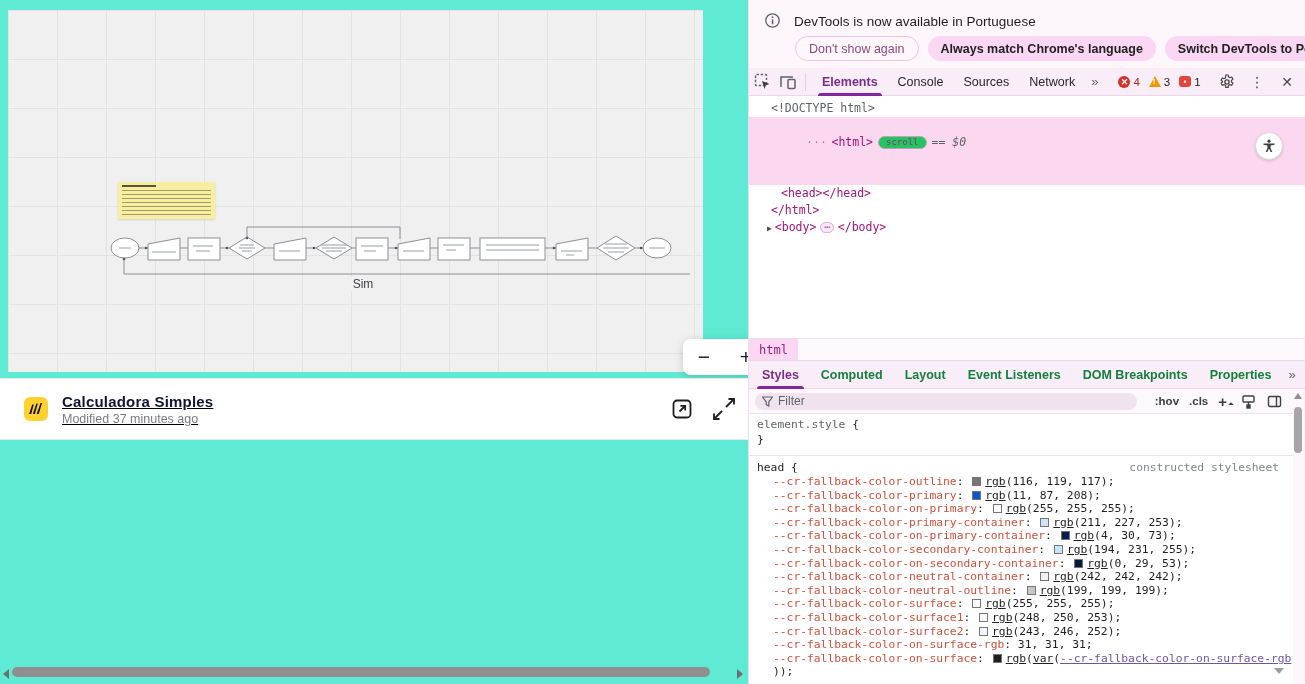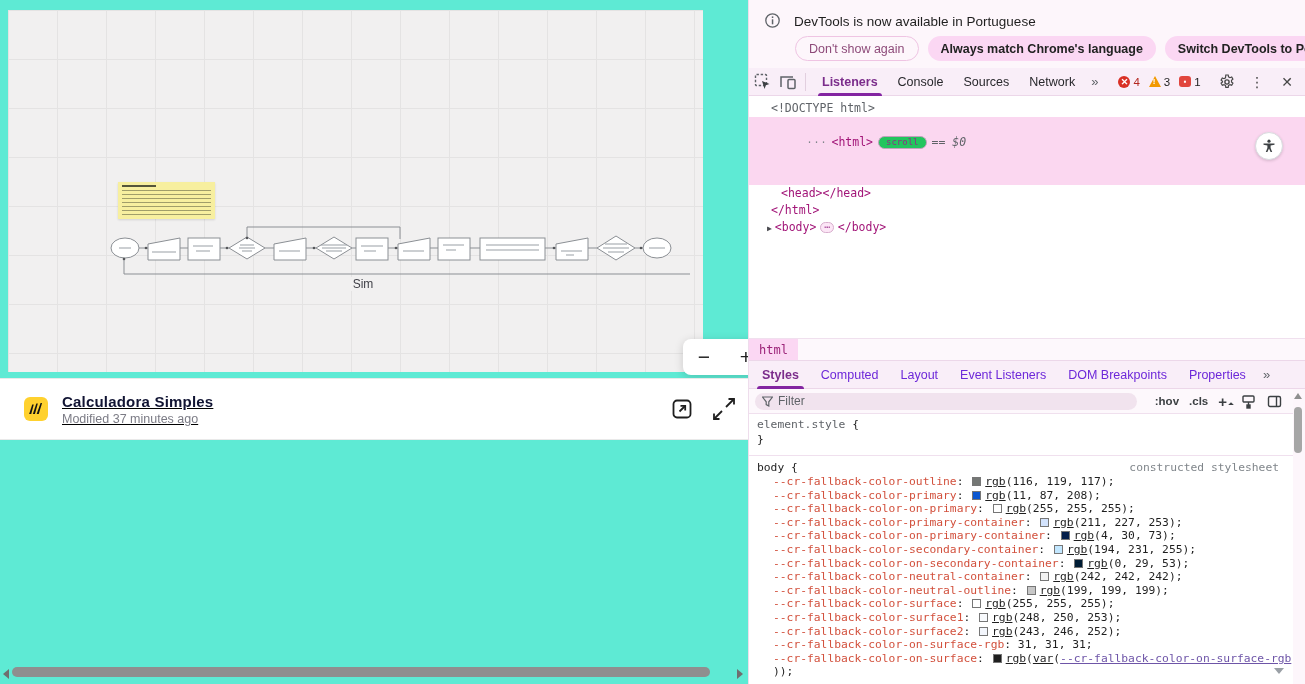--- a/index.html
+++ b/index.html
@@ -105,22 +105,22 @@
 
   .crumb-bar { left:0; top:338px; width:557px; height:22px; background:#fdf8fc;
     border-top:1px solid #f0e0ee; display:flex; }
   .crumb { height:22px; padding:0 10px; background:#fbd7f3; color:#9c2379; font-size:12px;
     line-height:22px; cursor:pointer; }
 
   .styles-tabs { left:0; top:360px; width:557px; height:29px; background:#f9eef8;
     border-top:1px solid #ecd7e9; border-bottom:1px solid #ecd7e9;
     display:flex; align-items:center; padding-left:2px; }
   .s-tab { height:28px; padding:0 11px; display:flex; align-items:center; font-size:12.5px;
-    color:#6d28d9; cursor:pointer; position:relative; background:none; border:none;
-    font-family:"Liberation Sans",sans-serif; }
+    color:#15803d; cursor:pointer; position:relative; background:none; border:none;
+    font-family:"Liberation Sans",sans-serif;font-weight:bold; }
   .s-tab.active { color:#7b2d8b; font-weight:bold; }
   .s-tab.active::after { content:""; position:absolute; left:6px; right:6px; bottom:0;
     height:3px; border-radius:3px 3px 0 0; background:#8324a1; }
 
   .filter-row { left:0; top:389px; width:544px; height:25px; background:#fdf8fc;
     border-bottom:1px solid #f0e0ee; display:flex; align-items:center; padding:0 6px; }
   .filter-box { width:382px; height:17px; background:#f1e3ee; border-radius:9px;
     display:flex; align-items:center; padding:0 7px; gap:5px; }
   .filter-input { flex:1; border:none; background:transparent; outline:none; font-size:12px;
     color:#1f1f1f; font-family:"Liberation Sans",sans-serif; }
@@ -279,21 +279,21 @@
           <path d="M8 8 L15.5 11 L11.8 12.2 L10.6 16 Z" fill="#3c4043"></path>
         </svg>
       </button>
       <button class="tb-ic">
         <svg width="18" height="16" viewBox="0 0 18 16" fill="none" stroke="#5f6368" stroke-width="1.5">
           <path d="M2 13 V3 H14"></path>
             <rect x="9" y="5.5" width="7" height="9" rx="1"></rect>
         </svg>
       </button>
       <div class="tb-sep"></div>
-      <button class="dt-tab active">Listeners</button>
+      <button class="dt-tab active">Elements</button>
       <button class="dt-tab">Console</button>
       <button class="dt-tab">Sources</button>
       <button class="dt-tab">Network</button>
       <button class="chev">»</button>
       <div class="badges">
         <span class="badge">
           <span class="err-ic">✕</span>
           <span class="err-n">4</span>
         </span>
         <span class="badge">
@@ -373,21 +373,21 @@
       </button>
     </div>
 
     <div class="abs stylecode mono">
       <div class="el-style">
         <div><span class="grey">element.style</span> <span>{</span></div>
         <div><span>}</span></div>
       </div>
       <div class="rule">
         <div class="rule-head">
-          <span>body {</span>
+          <span>head {</span>
           <span class="origin">constructed stylesheet</span>
         </div>
         <div>
             <div class="css-line"><span class="prop-name">--cr-fallback-color-outline</span>: <span class="swatch" style="background: rgb(116, 119, 117);"></span><span class="prop-value"><span class="fn">rgb</span>(116, 119, 117);</span></div>
             <div class="css-line"><span class="prop-name">--cr-fallback-color-primary</span>: <span class="swatch" style="background: rgb(11, 87, 208);"></span><span class="prop-value"><span class="fn">rgb</span>(11, 87, 208);</span></div>
             <div class="css-line"><span class="prop-name">--cr-fallback-color-on-primary</span>: <span class="swatch" style="background: rgb(255, 255, 255);"></span><span class="prop-value"><span class="fn">rgb</span>(255, 255, 255);</span></div>
             <div class="css-line"><span class="prop-name">--cr-fallback-color-primary-container</span>: <span class="swatch" style="background: rgb(211, 227, 253);"></span><span class="prop-value"><span class="fn">rgb</span>(211, 227, 253);</span></div>
             <div class="css-line"><span class="prop-name">--cr-fallback-color-on-primary-container</span>: <span class="swatch" style="background: rgb(4, 30, 73);"></span><span class="prop-value"><span class="fn">rgb</span>(4, 30, 73);</span></div>
             <div class="css-line"><span class="prop-name">--cr-fallback-color-secondary-container</span>: <span class="swatch" style="background: rgb(194, 231, 255);"></span><span class="prop-value"><span class="fn">rgb</span>(194, 231, 255);</span></div>
             <div class="css-line"><span class="prop-name">--cr-fallback-color-on-secondary-container</span>: <span class="swatch" style="background: rgb(0, 29, 53);"></span><span class="prop-value"><span class="fn">rgb</span>(0, 29, 53);</span></div>

